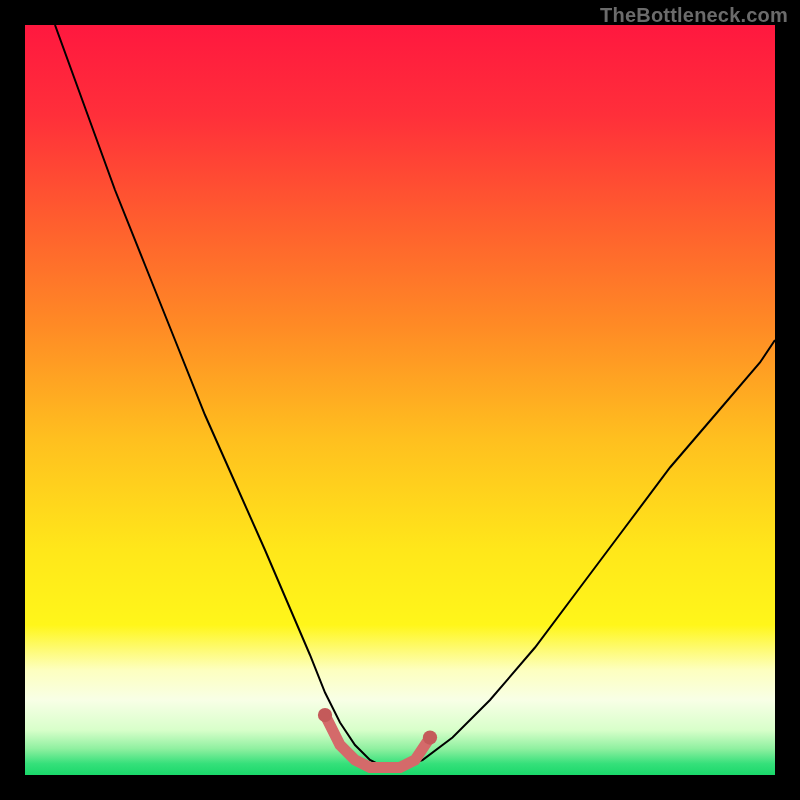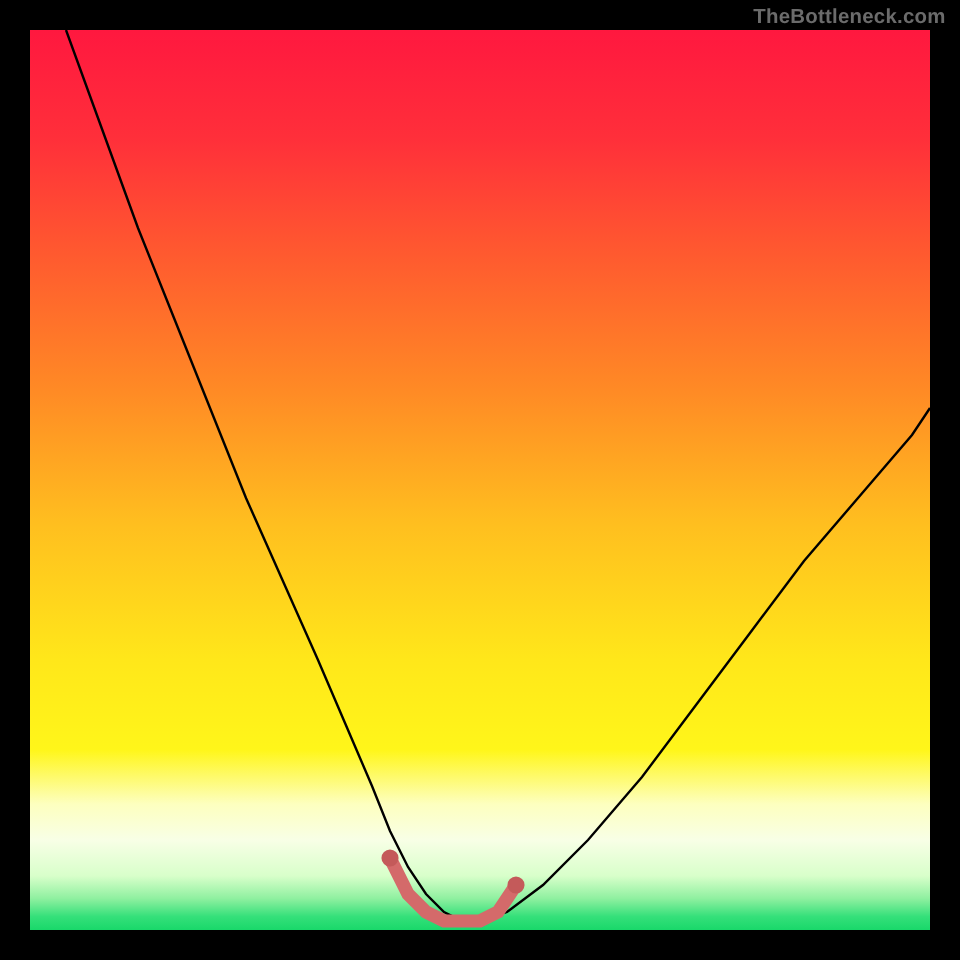--- a/index.html
+++ b/index.html
@@ -26,21 +26,21 @@
   }
   .gradient {
     position: absolute;
     inset: 0;
   }
   .watermark {
     position: absolute;
     top: 4px;
     right: 12px;
     font-family: Arial, Helvetica, sans-serif;
-    font-size: 17px;
+    font-size: 20px;
     font-weight: 600;
     color: #6b6b6b;
     letter-spacing: 0.2px;
     user-select: none;
   }
   svg.curves {
     position: absolute;
     inset: 0;
   }
 </style>

